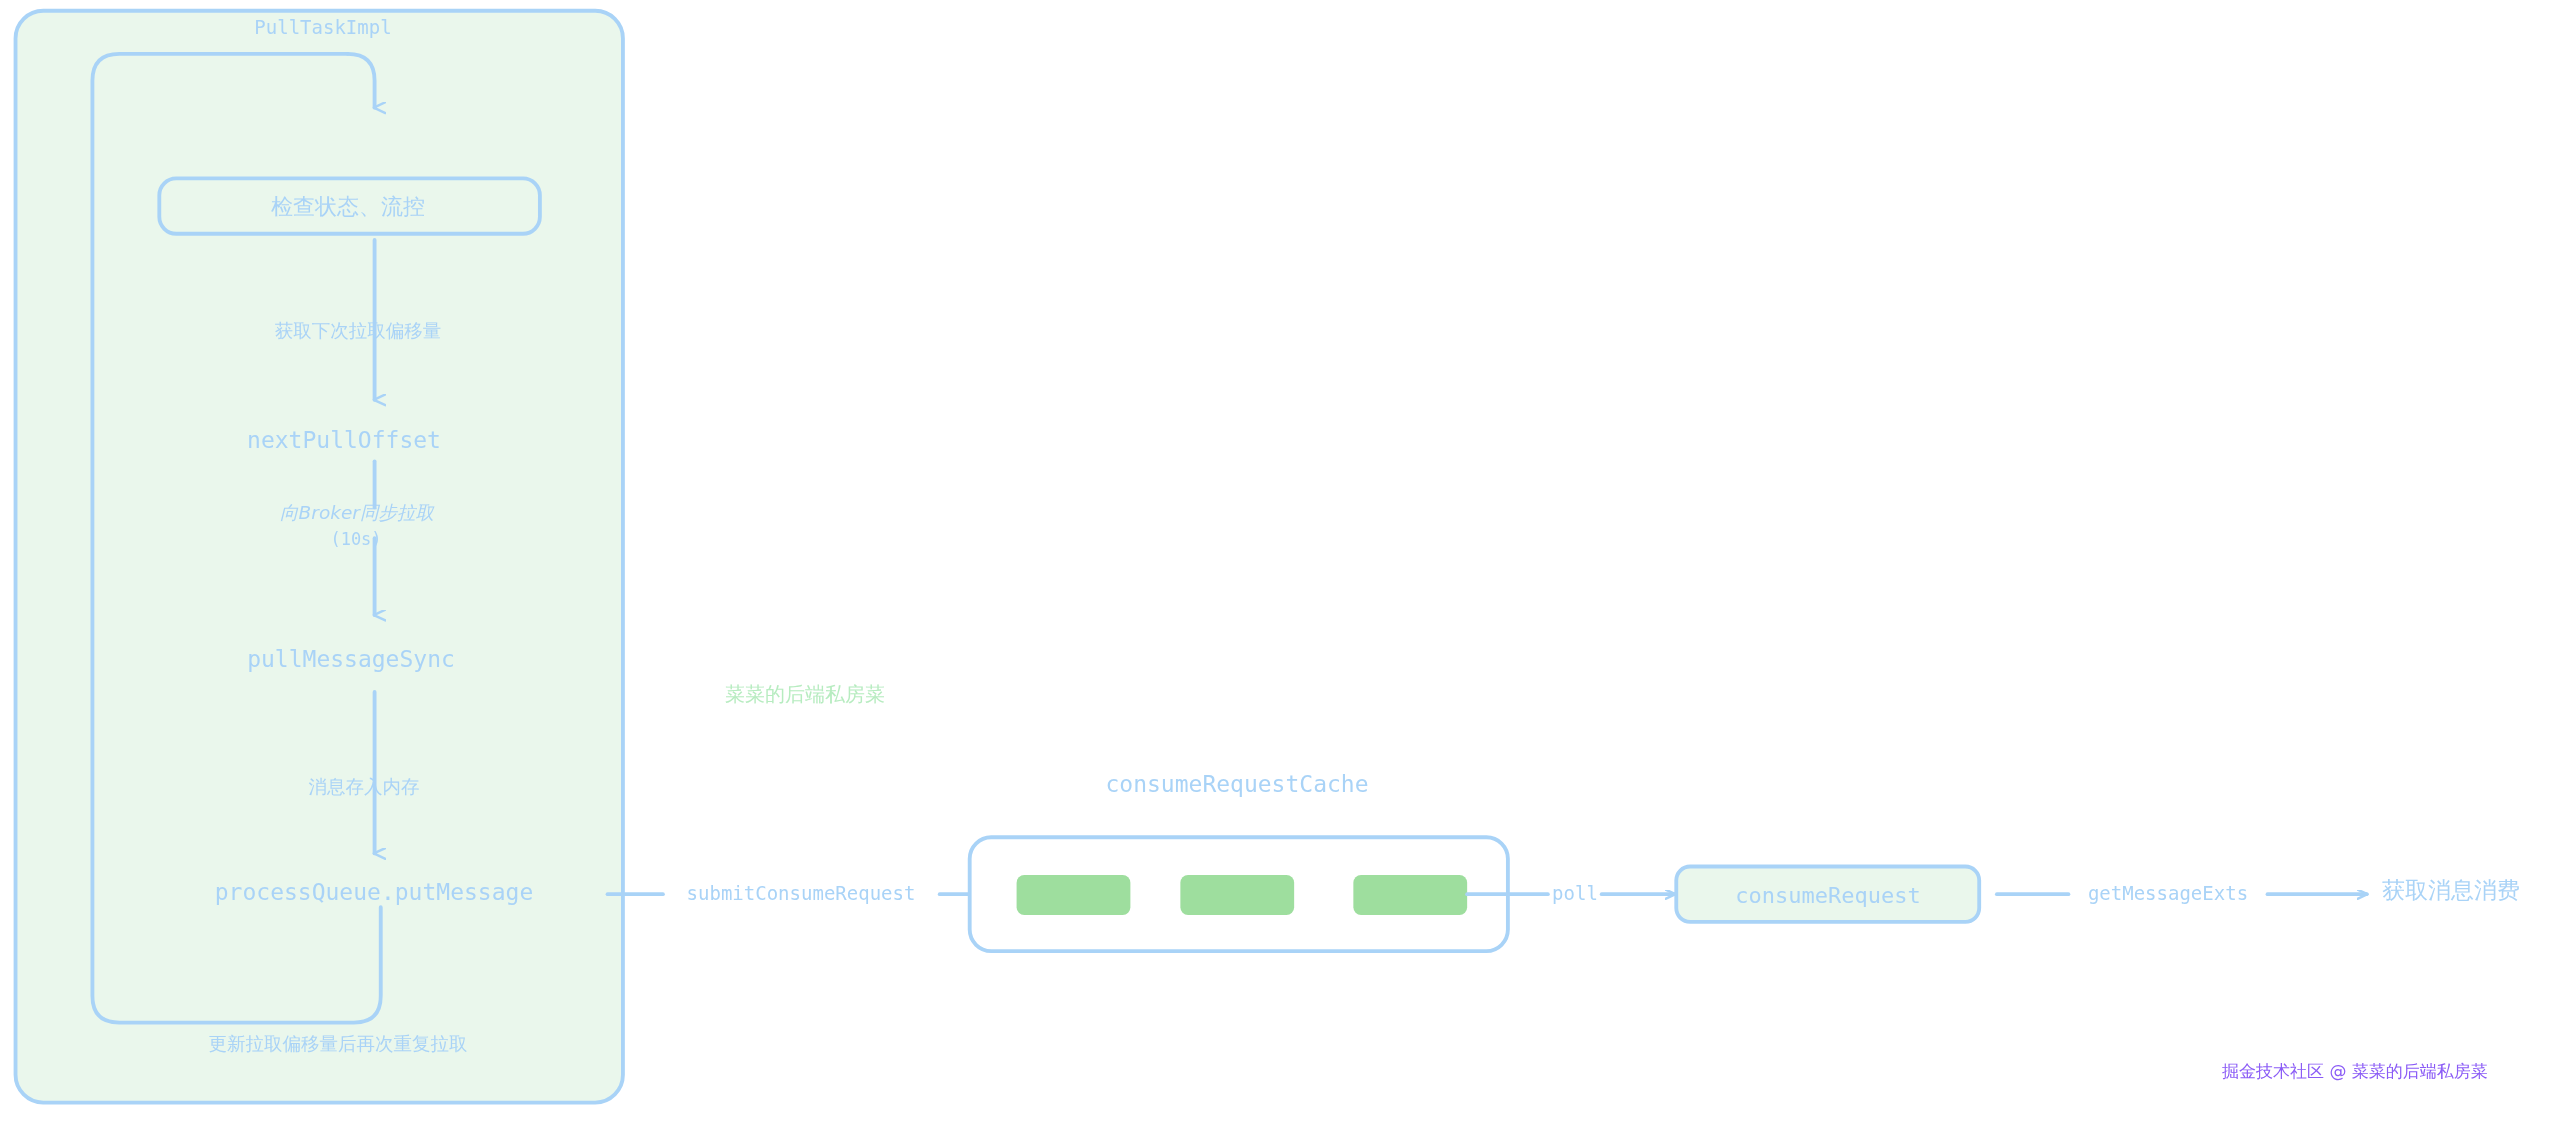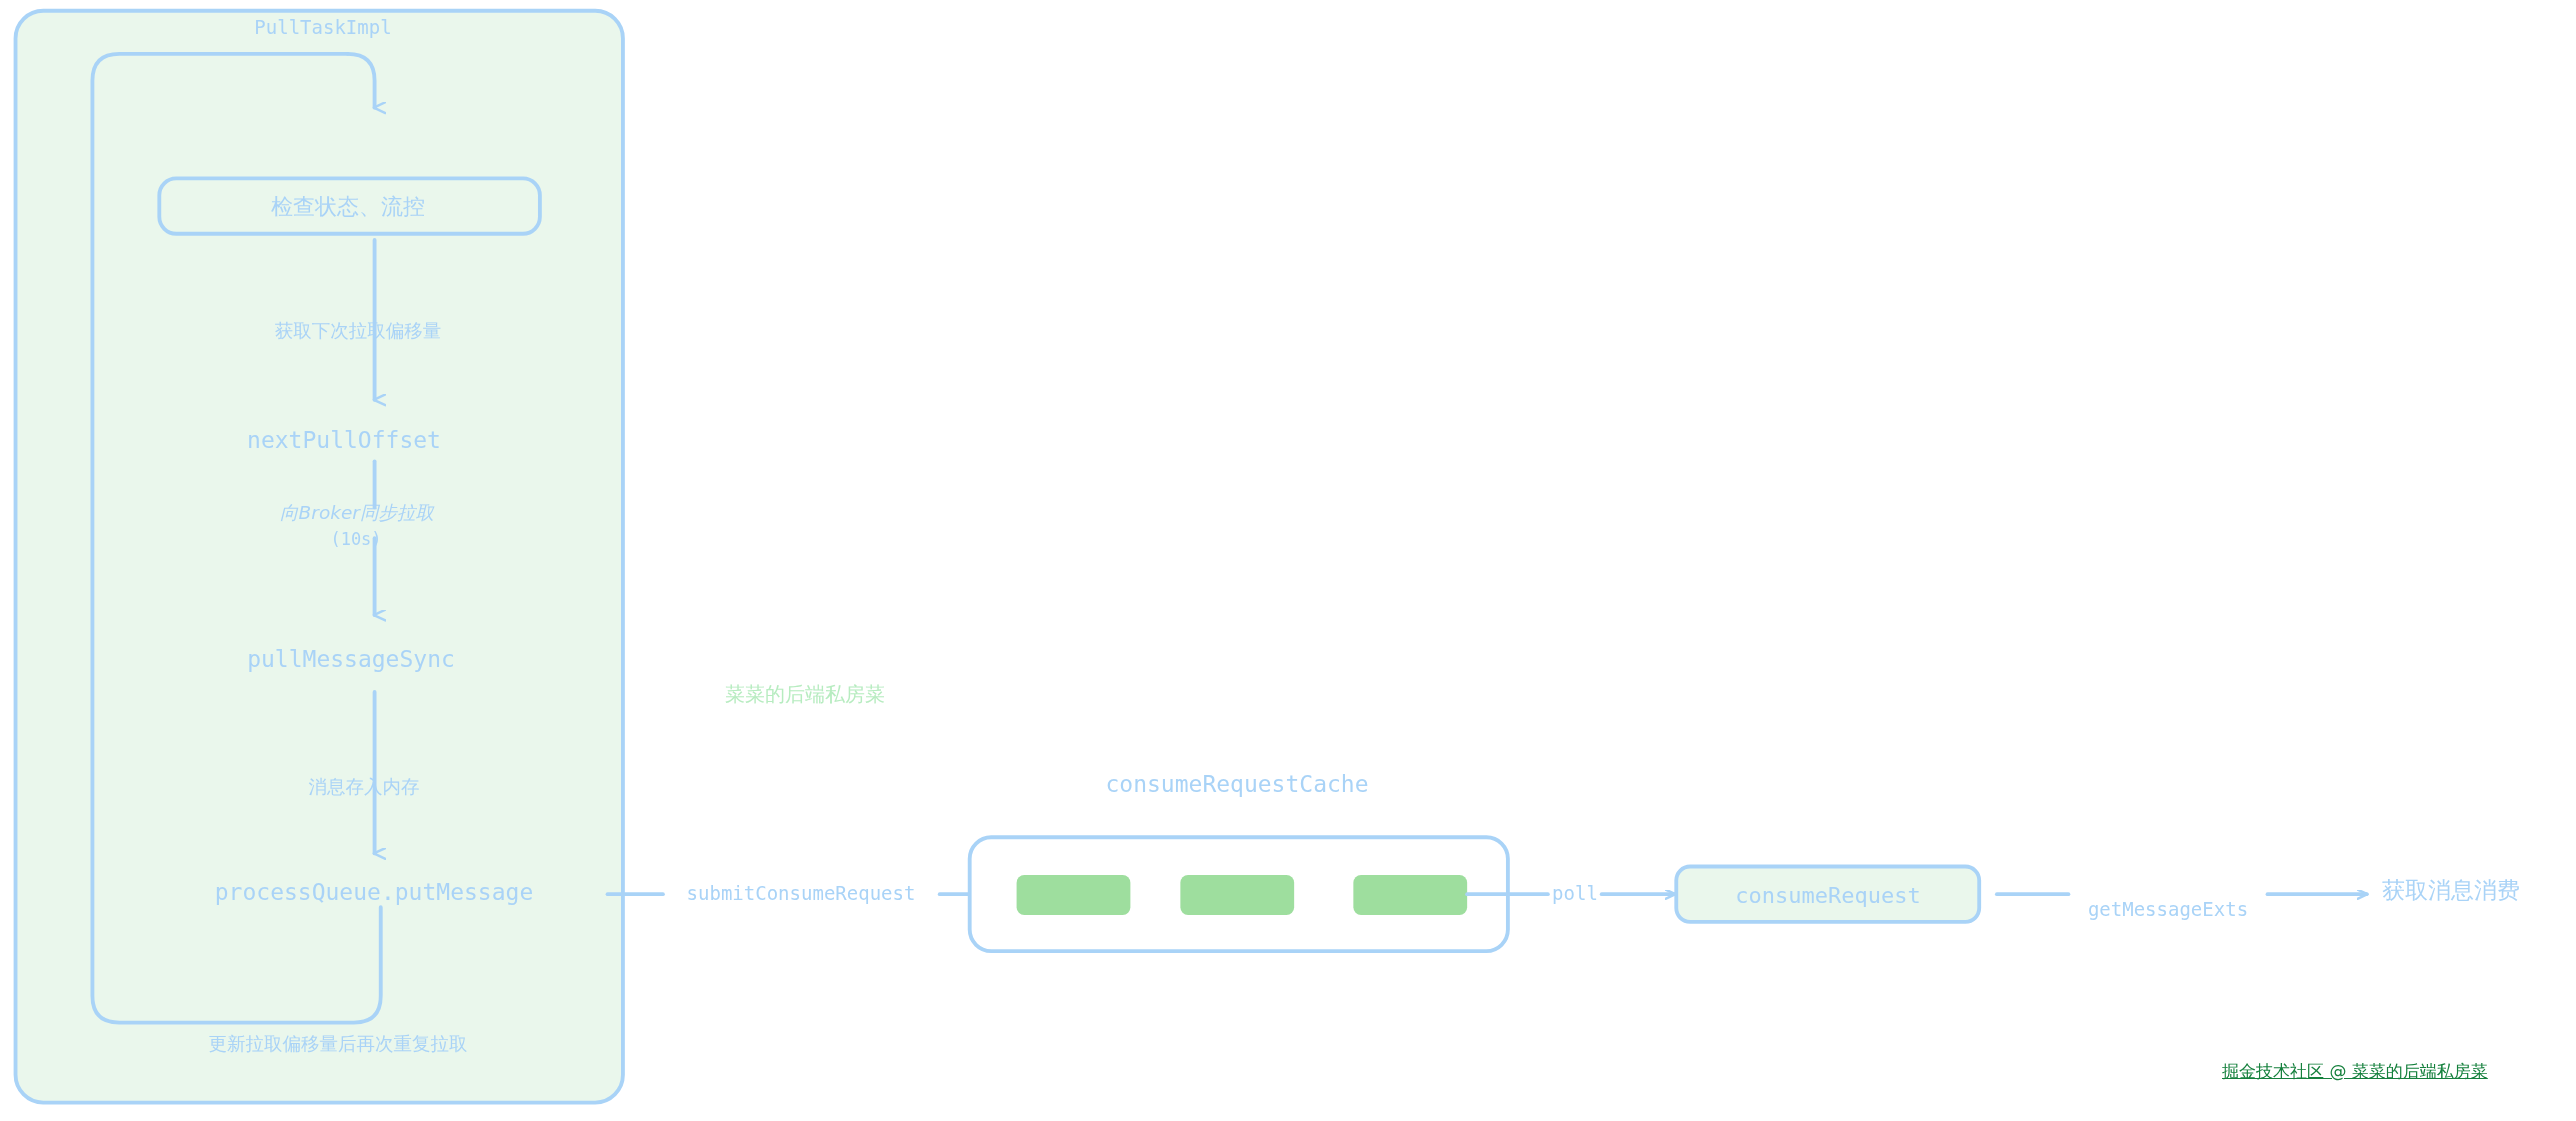--- a/index.html
+++ b/index.html
@@ -43,26 +43,25 @@
   .wm-green {
     position: absolute;
     color: #b7ecc0;
     font-family: "DejaVu Sans", "Liberation Sans", sans-serif;
     font-size: 20px;
     white-space: pre;
     user-select: none;
   }
   .wm-gray {
     position: absolute;
-    color: #15803d;
+    color: #8b5cf6;
     font-family: "DejaVu Sans", "Liberation Sans", sans-serif;
     font-size: 17px;
     white-space: pre;
     user-select: none;
-    text-decoration: underline;
   }
 </style>
 </head>
 <body>
 
 <div id="canvas">
 
   <svg class="layer" viewBox="0 0 3350 1458">
     <defs>
       <marker id="ah" markerWidth="16" markerHeight="16" refX="13" refY="6" orient="auto" markerUnits="userSpaceOnUse">
@@ -126,21 +125,21 @@
   <div class="lbl cjk center" style="left:338px; top:1033px; font-size:18.5px;">更新拉取偏移量后再次重复拉取</div>
 
   <div class="lbl mono center" style="left:801px; top:883px; font-size:19px;">submitConsumeRequest</div>
 
   <div class="lbl mono center" style="left:1237px; top:771px; font-size:23px;">consumeRequestCache</div>
 
   <div class="lbl mono center" style="left:1575px; top:883px; font-size:19px;">poll</div>
 
   <div class="lbl mono center" style="left:1828px; top:883px; font-size:22px;">consumeRequest</div>
 
-  <div class="lbl mono center" style="left:2168px; top:883px; font-size:19px;margin-top:16px;">getMessageExts</div>
+  <div class="lbl mono center" style="left:2168px; top:883px; font-size:19px;">getMessageExts</div>
 
   <div class="lbl cjk" style="left:2382px; top:877px; font-size:23px;">获取消息消费</div>
 
   <div class="wm-green" style="left:725px; top:681px;">菜菜的后端私房菜</div>
   <div class="wm-gray" style="left:2222px; top:1060px;">掘金技术社区 @ 菜菜的后端私房菜</div>
 
 </div>
 
 
 </body></html>

